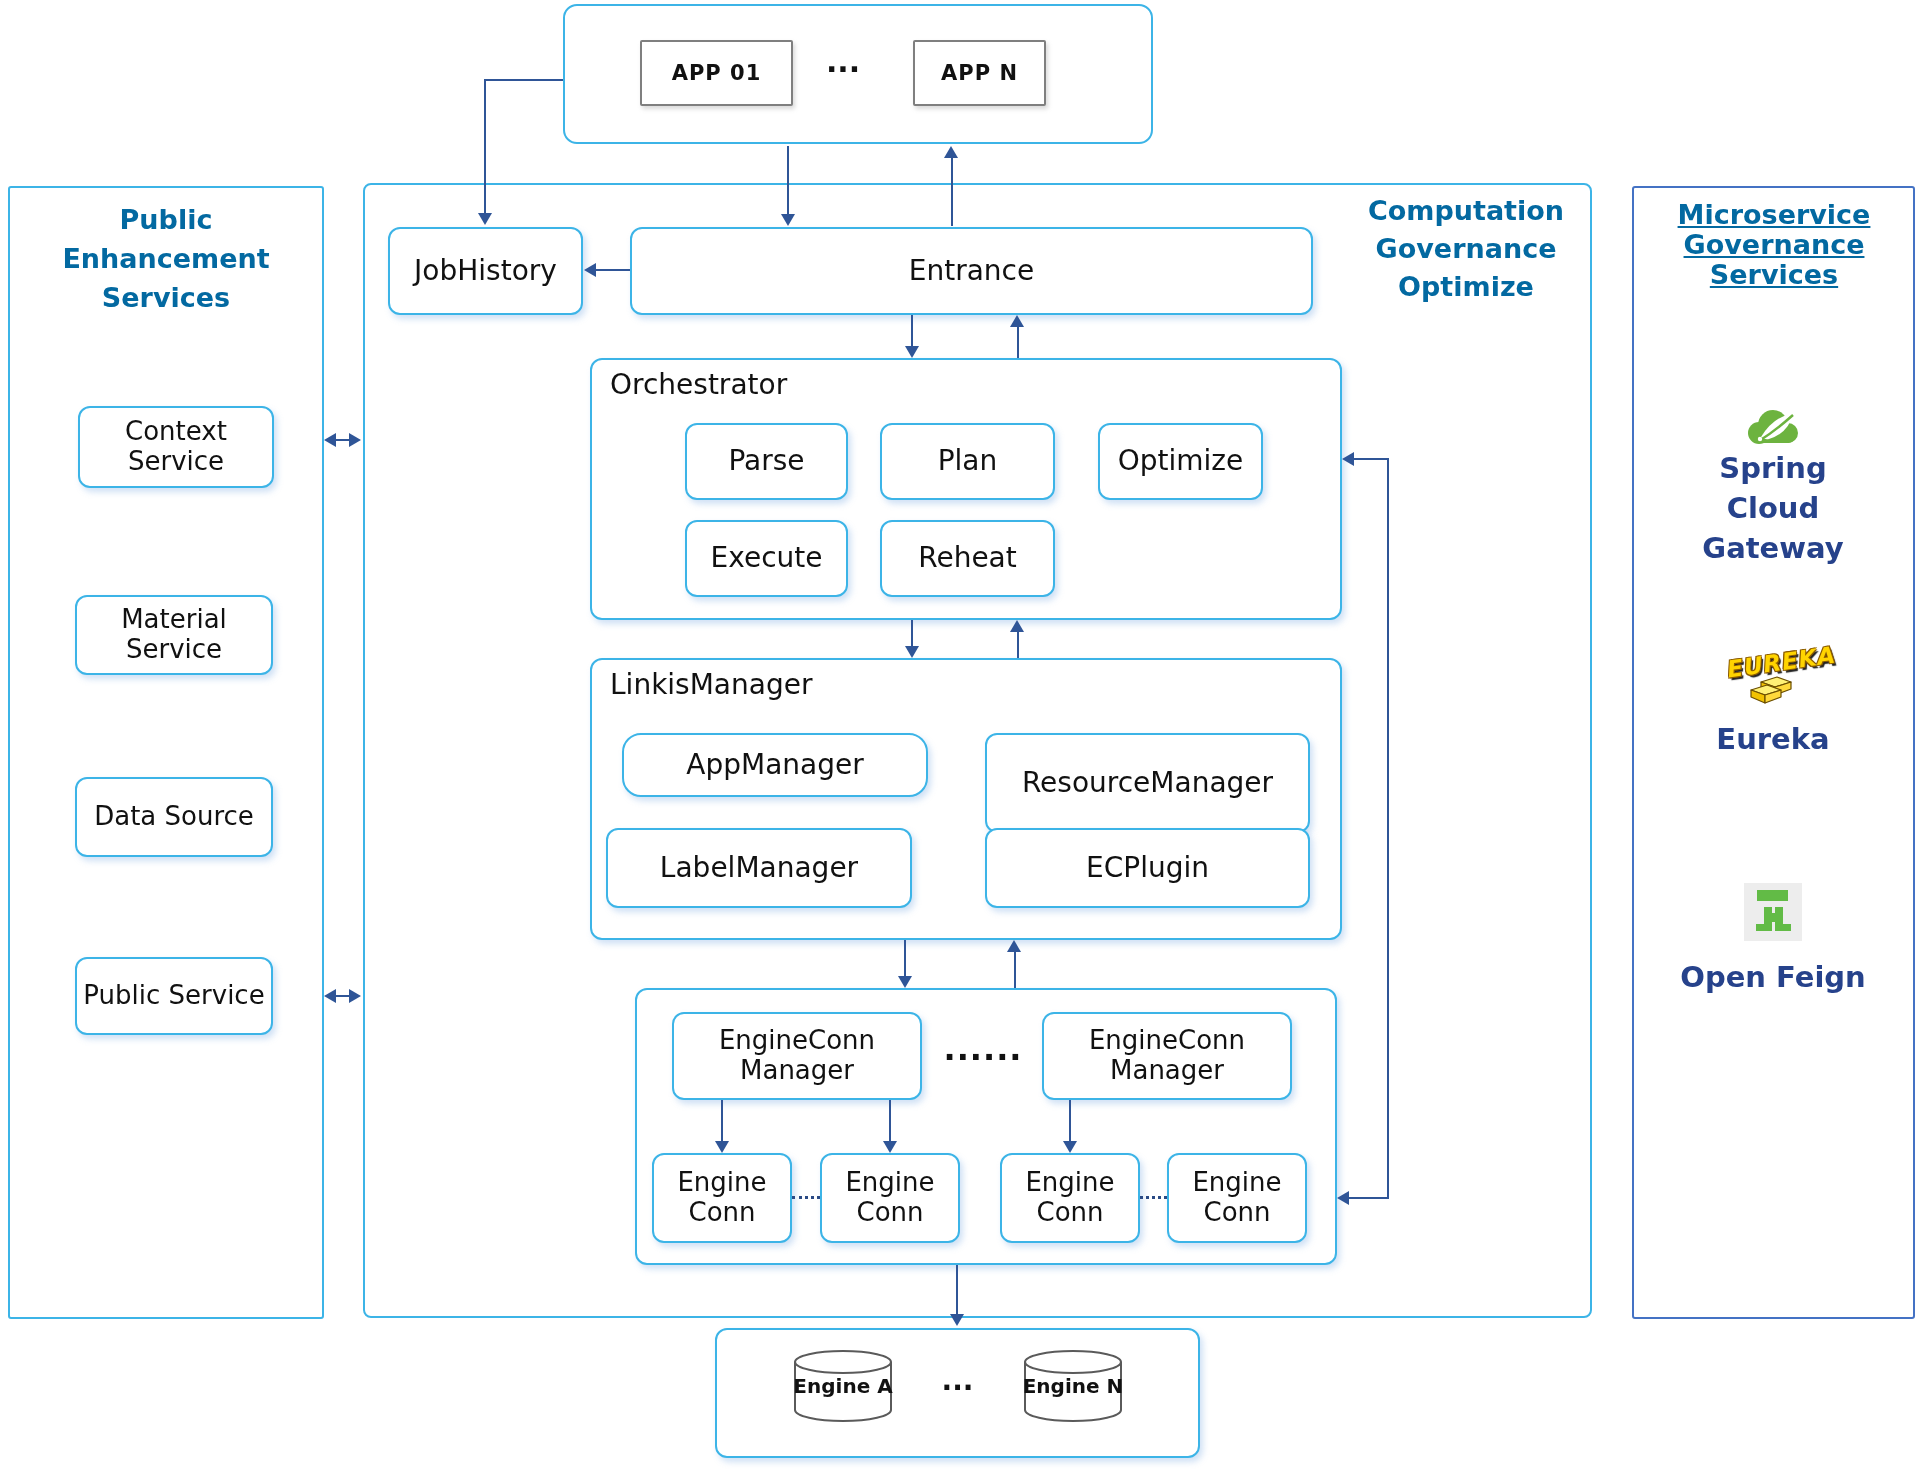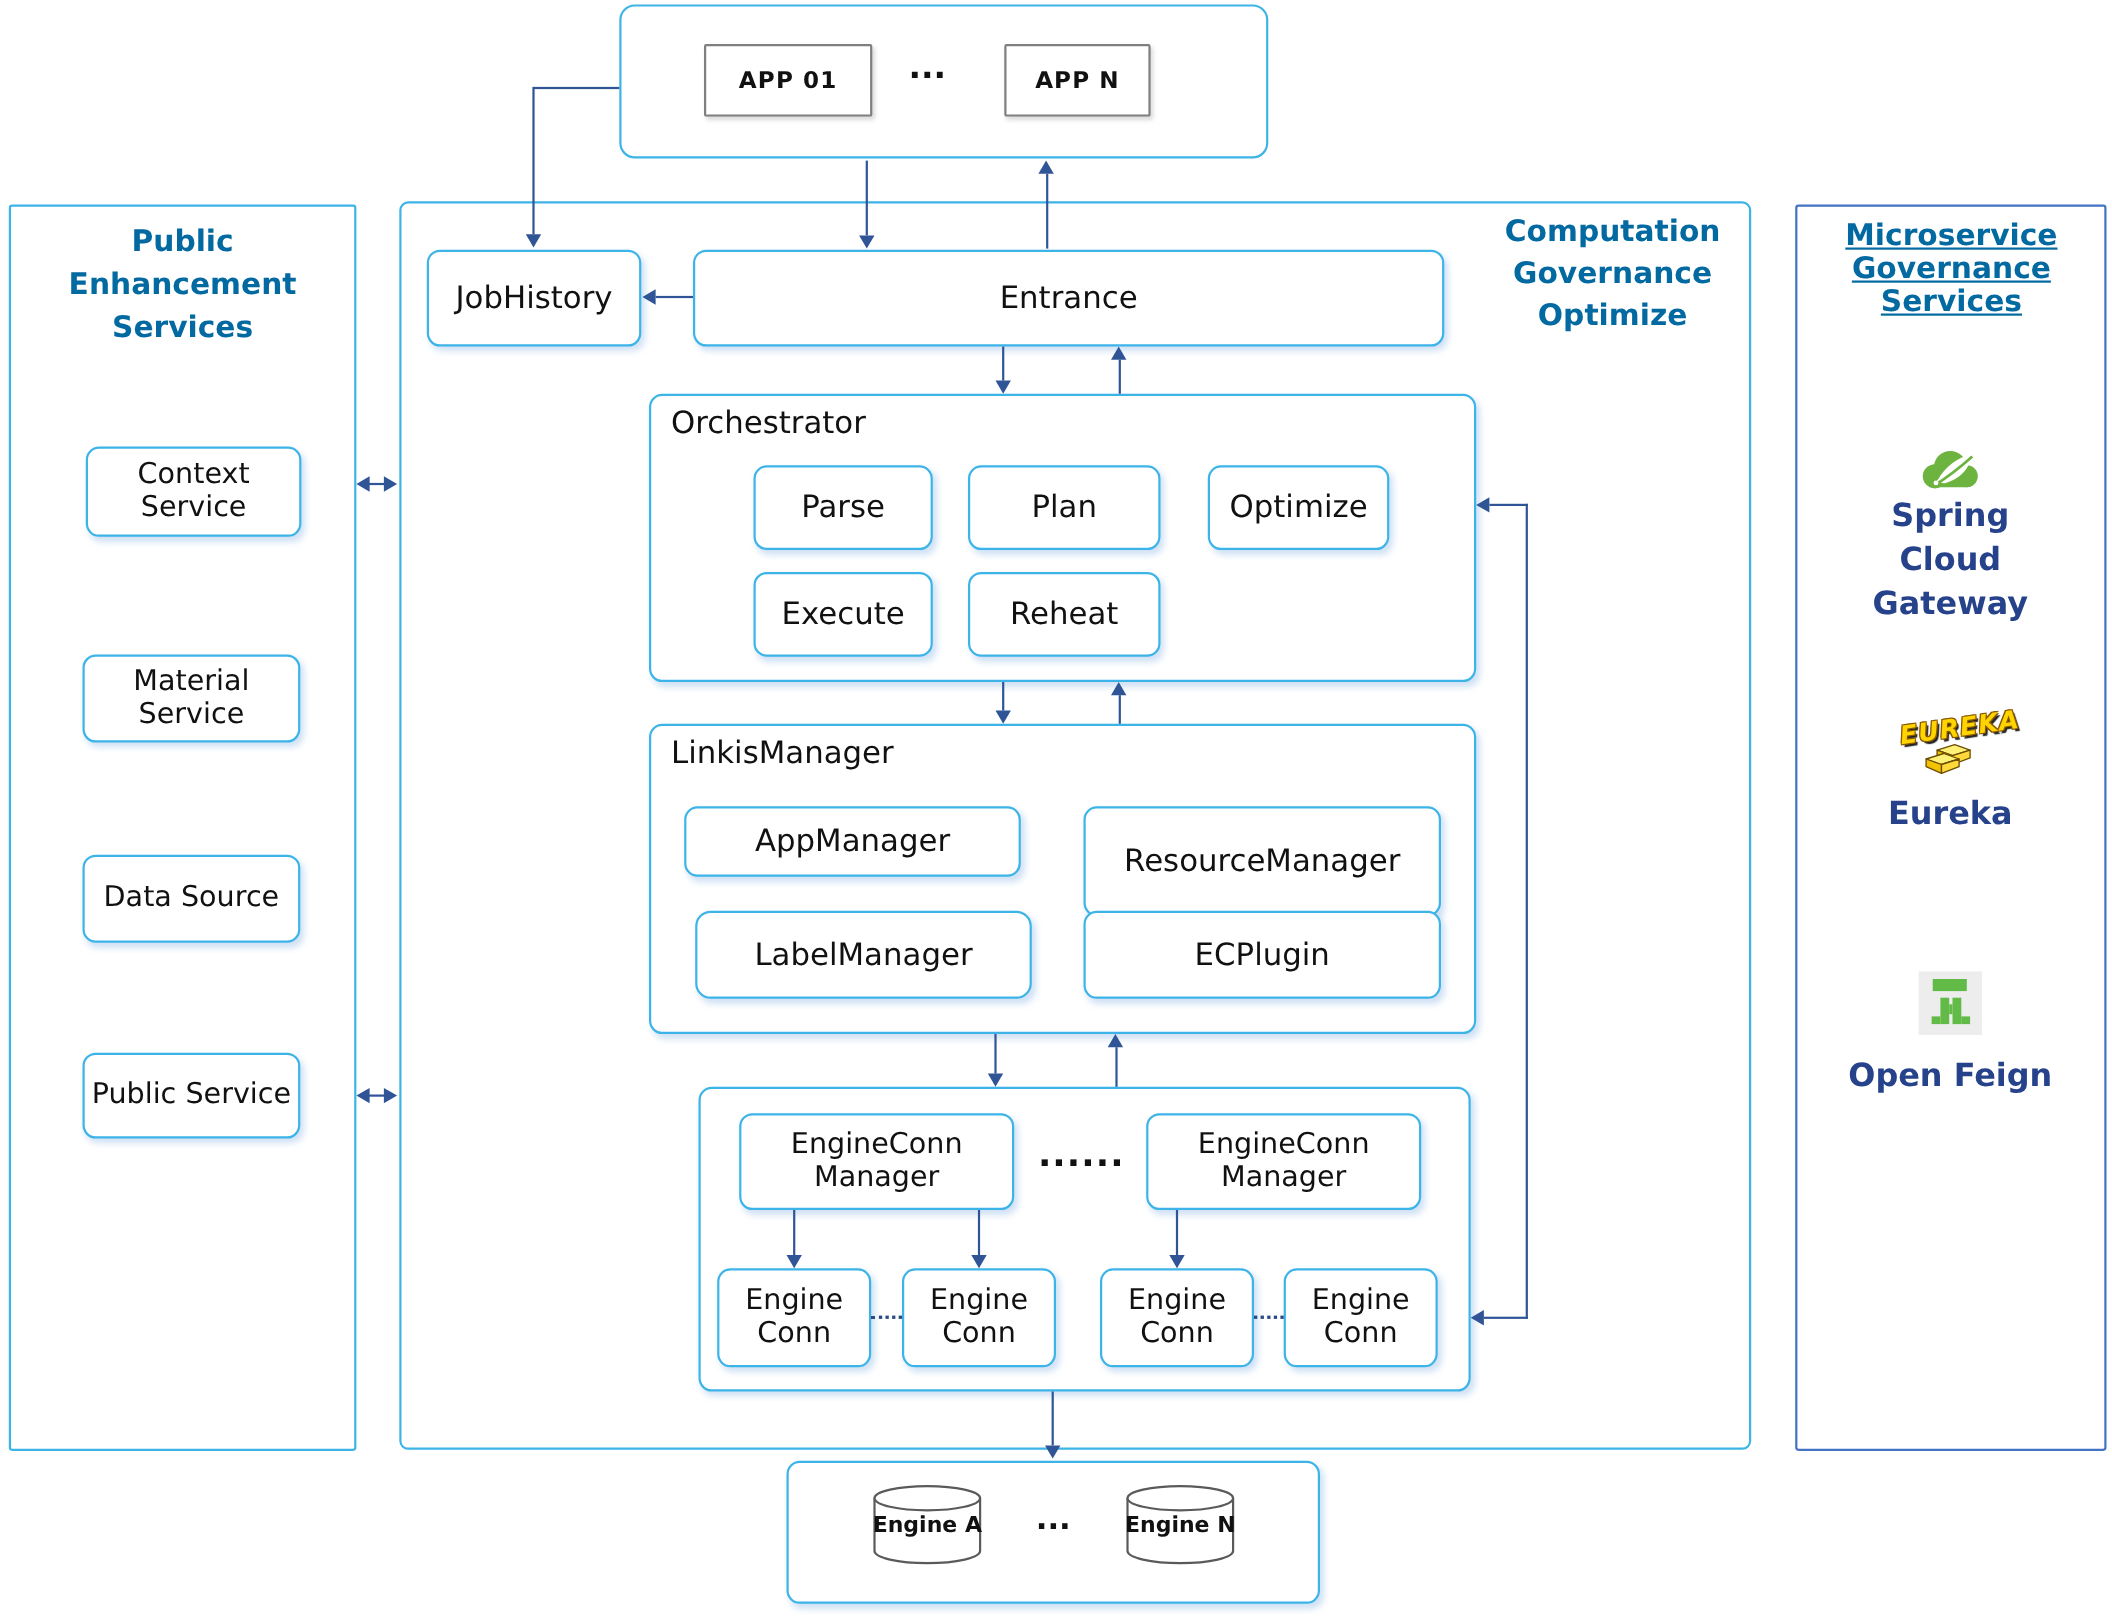--- a/index.html
+++ b/index.html
@@ -99,27 +99,27 @@
   </div>
   <div class="bx rd f28" style="left:685px;top:520px;width:163px;height:77px;">
     <span>Execute</span>
   </div>
   <div class="bx rd f28" style="left:880px;top:520px;width:175px;height:77px;">
     <span>Reheat</span>
   </div>
 
   <div class="bx rd" style="left:590px;top:658px;width:752px;height:282px;"></div>
   <div class="corner-label" style="left:610px;top:668px;">LinkisManager</div>
-  <div class="bx rd f28" style="left:622px;top:733px;width:306px;height:64px;">
+  <div class="bx rd f28" style="left:622px;top:733px;width:306px;height:64px;border-radius:19px;">
     <span>AppManager</span>
   </div>
   <div class="bx rd f28" style="left:985px;top:733px;width:325px;height:100px;">
     <span>ResourceManager</span>
   </div>
-  <div class="bx rd f28" style="left:632px;top:828px;width:306px;height:80px;border-radius:14px;">
+  <div class="bx rd f28" style="left:606px;top:828px;width:306px;height:80px;">
     <span>LabelManager</span>
   </div>
   <div class="bx rd f28" style="left:985px;top:828px;width:325px;height:80px;">
     <span>ECPlugin</span>
   </div>
 
   <div class="bx rd" style="left:635px;top:988px;width:702px;height:277px;"></div>
   <div class="bx rd" style="left:672px;top:1012px;width:250px;height:88px;padding:0 14px;">
     <span>EngineConn Manager</span>
   </div>

